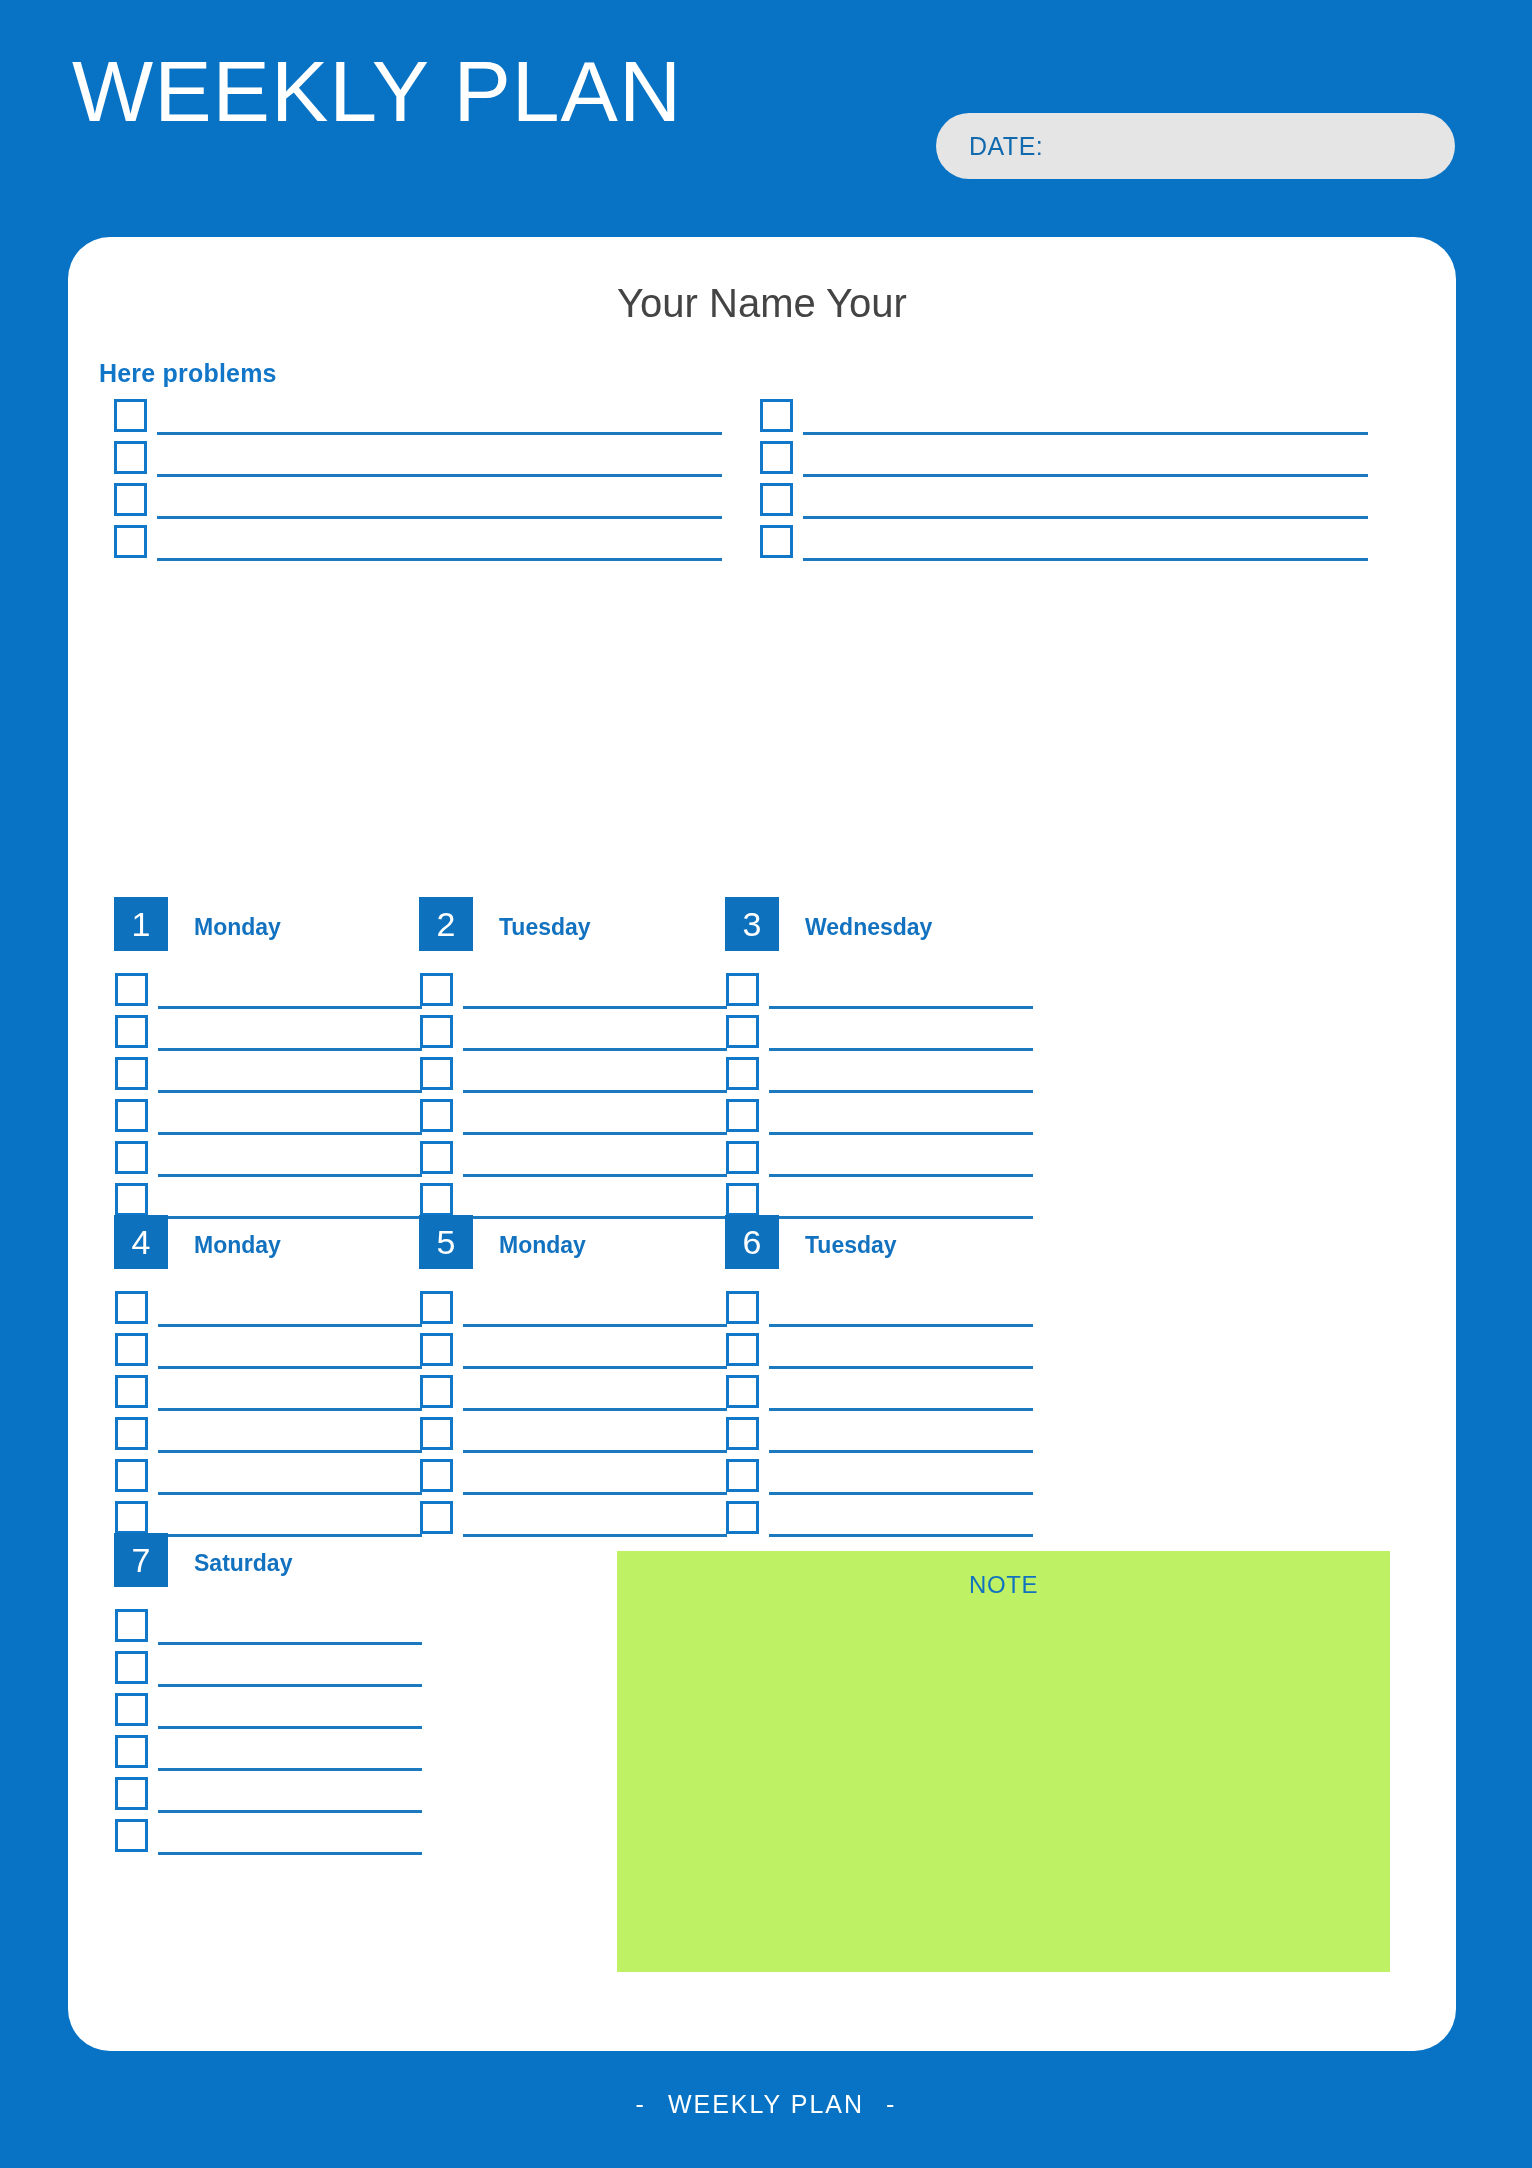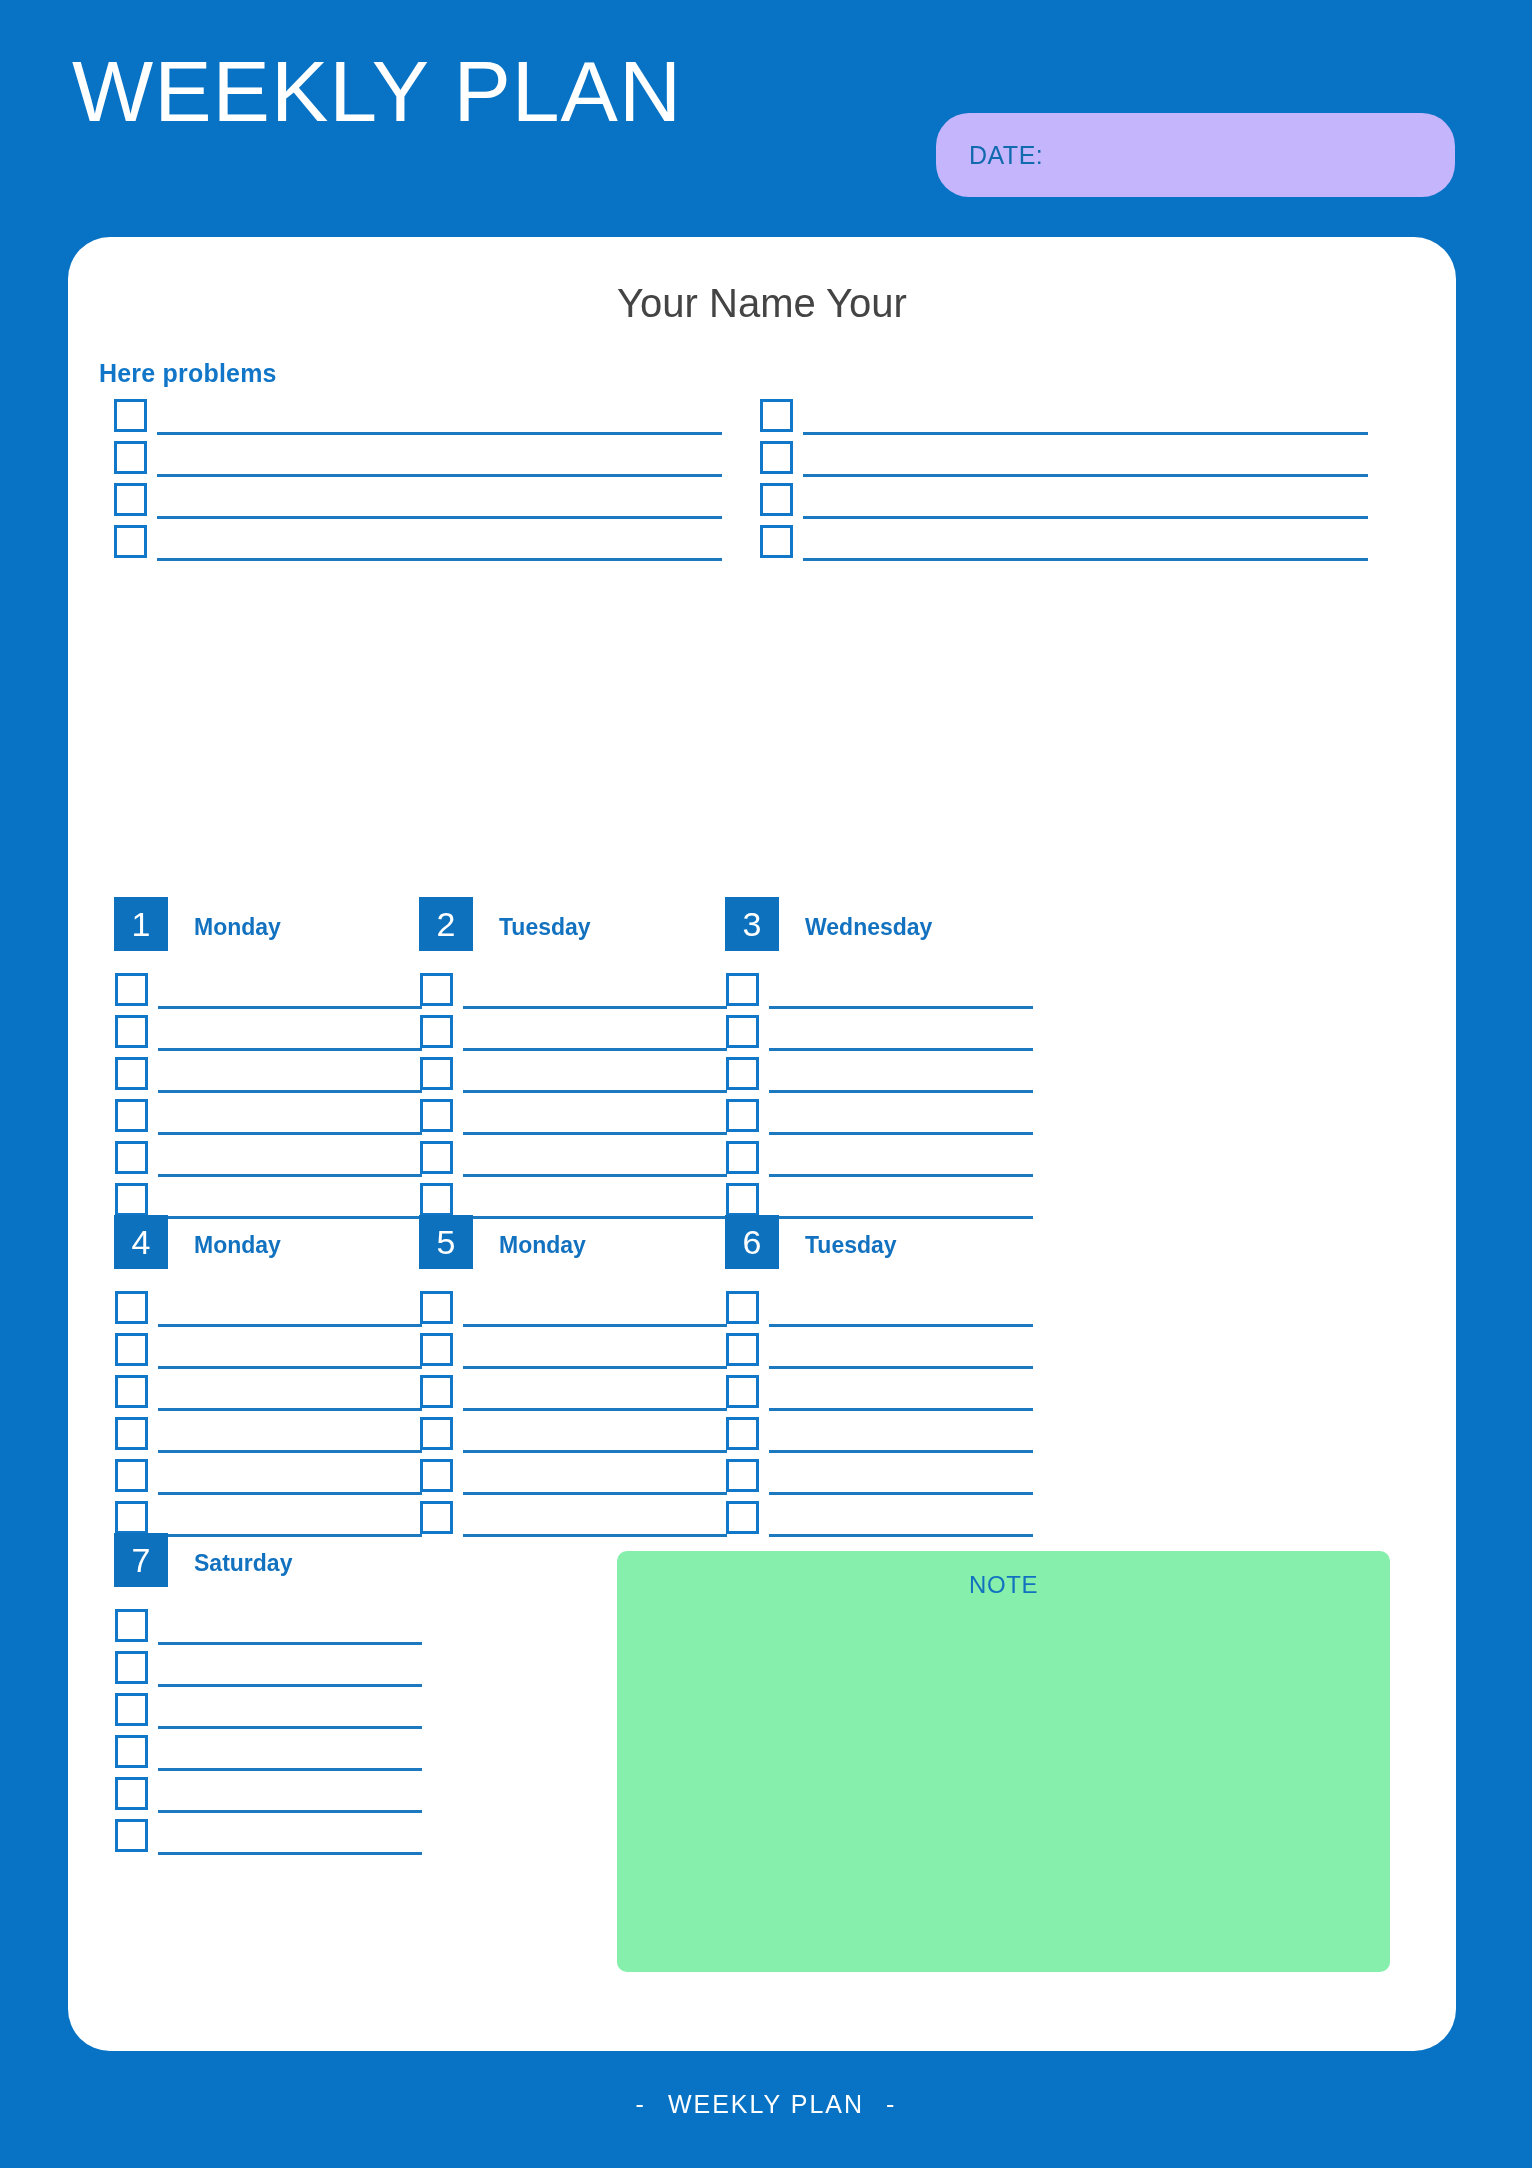--- a/index.html
+++ b/index.html
@@ -13,22 +13,22 @@
 
   
   .header { position:absolute; left:0; top:0; width:1532px; height:172px; }
   .title {
     position:absolute; left:72px; top:48px;
     font-size:86px; font-weight:300; letter-spacing:1px;
     color:#ffffff; line-height:1; white-space:nowrap;
   }
   .date-pill {
     position:absolute; left:936px; top:113px;
-    width:519px; height:84px;
-    background:#c4b5fd; border-radius:33px;
+    width:519px; height:66px;
+    background:#e5e5e5; border-radius:33px;
   }
   .date-label {
     position:absolute; left:33px; top:50%; transform:translateY(-50%);
     font-size:25px; font-weight:400; color:#1169ae; letter-spacing:0.5px;
   }
 
   
   .card {
     position:absolute; left:68px; top:237px;
     width:1388px; height:1814px;
@@ -74,22 +74,21 @@
   .dayname {
     position:absolute; left:80px; top:17px;
     font-size:23px; font-weight:700; color:#1272c0; white-space:nowrap;
   }
   .daylist { position:absolute; left:1px; top:76px; }
 
   
   .note-panel {
     position:absolute; left:549px; top:1314px;
     width:773px; height:421px;
-    background:#86efac;
-    border-radius:10px;
+    background:#bef264;
   }
   .note-title {
     position:absolute; left:0; top:20px; width:773px;
     text-align:center;
     font-size:24px; font-weight:400; color:#1272c0; letter-spacing:0.6px;
   }
 
   
   .footer {
     position:absolute; left:0; top:2090px; width:1532px;

